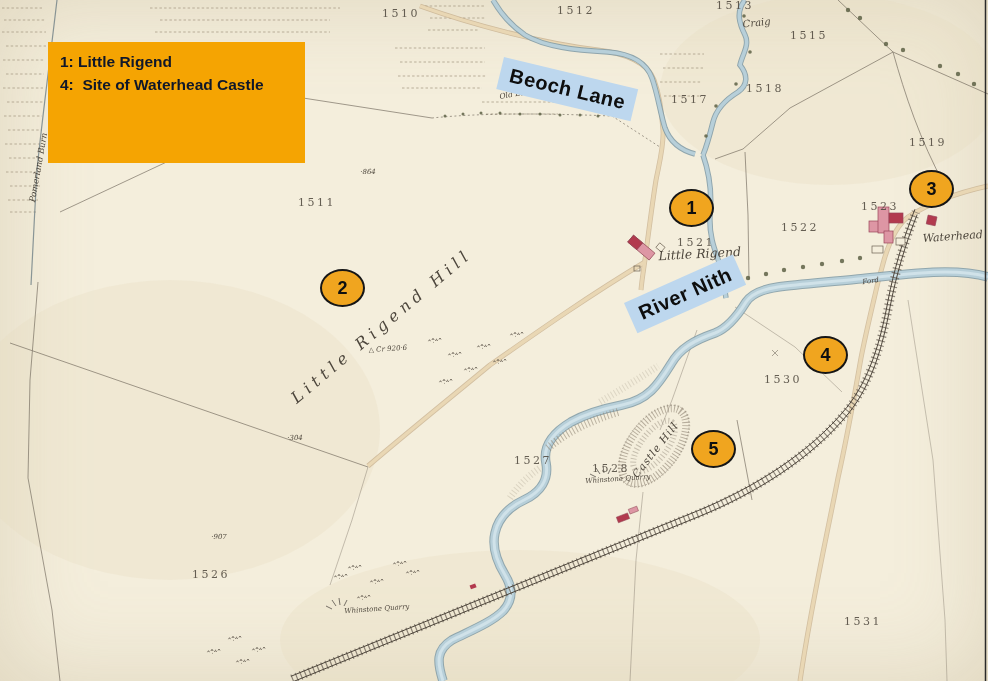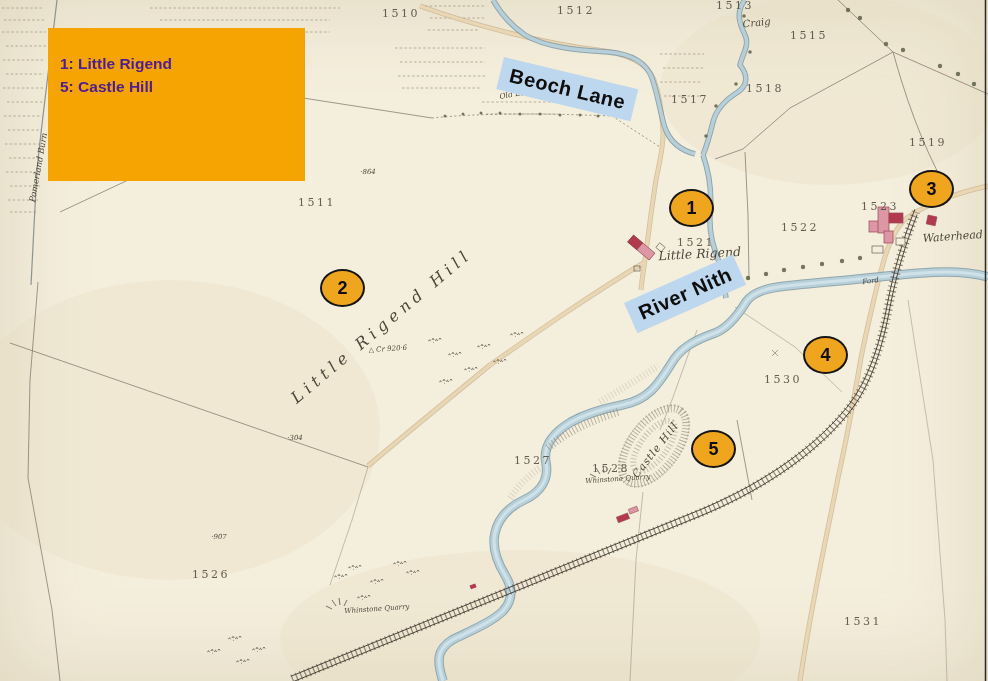--- a/index.html
+++ b/index.html
@@ -7,22 +7,22 @@
     background:var(--map-bg,#F4EEDC);
     box-shadow:inset 0 0 90px rgba(170,150,110,.28);
     font-family:"Liberation Sans",sans-serif;}
   svg{position:absolute;left:0;top:0;}
   
   text.parcel{font-family:"DejaVu Serif",serif;font-size:11px;fill:#4c453b;
     letter-spacing:2.5px;text-anchor:middle;opacity:.85;}
   text.script{font-family:"DejaVu Serif",serif;font-style:italic;fill:#3f382f;
     text-anchor:middle;opacity:.92;}
   
-  .legend{position:absolute;left:48px;top:28px;width:233px;height:105px;
-    background:var(--legend-bg,#F5A402);color:#4c1d95;padding:24px 12px;
+  .legend{position:absolute;left:48px;top:42px;width:233px;height:105px;
+    background:var(--legend-bg,#F5A402);color:#0f172a;padding:8px 12px;
     font-weight:bold;font-size:15.5px;line-height:23.2px;}
   .legend div{white-space:pre-wrap;}
   
   .banner{position:absolute;background:var(--banner-bg,#BDD7EE);color:#0e0e0e;
     font-weight:bold;font-size:20px;letter-spacing:.5px;padding:5px 10px;
     transform-origin:left top;white-space:nowrap;}
   #banner-beoch{left:504px;top:57px;transform:rotate(13.5deg);}
   #banner-river{left:624px;top:303px;transform:rotate(-24deg);}
   
   .marker{position:absolute;width:45px;height:38px;border-radius:50%;
@@ -246,21 +246,21 @@
         <text x="368" y="174" class="script" font-size="7px">·864</text>
         <text x="219" y="539" class="script" font-size="7px">·907</text>
         <text x="295" y="440" class="script" font-size="7px">·304</text>
       </g>
 
     <line x1="985.5" y1="0" x2="985.5" y2="681" stroke="#2A2A2A" stroke-width="1.5"></line>
   </svg>
 
   <div class="legend">
     <div>1: Little Rigend</div>
-    <div>5: Castle Hill</div>
+    <div>4:  Site of Waterhead Castle</div>
   </div>
 
   <div class="banner" id="banner-beoch">Beoch Lane</div>
   <div class="banner" id="banner-river">River Nith</div>
 
   <div class="marker" style="left:669px;top:189px;">1</div>
   <div class="marker" style="left:320px;top:269px;">2</div>
   <div class="marker" style="left:909px;top:170px;">3</div>
   <div class="marker" style="left:803px;top:336px;">4</div>
   <div class="marker" style="left:691px;top:430px;">5</div>

